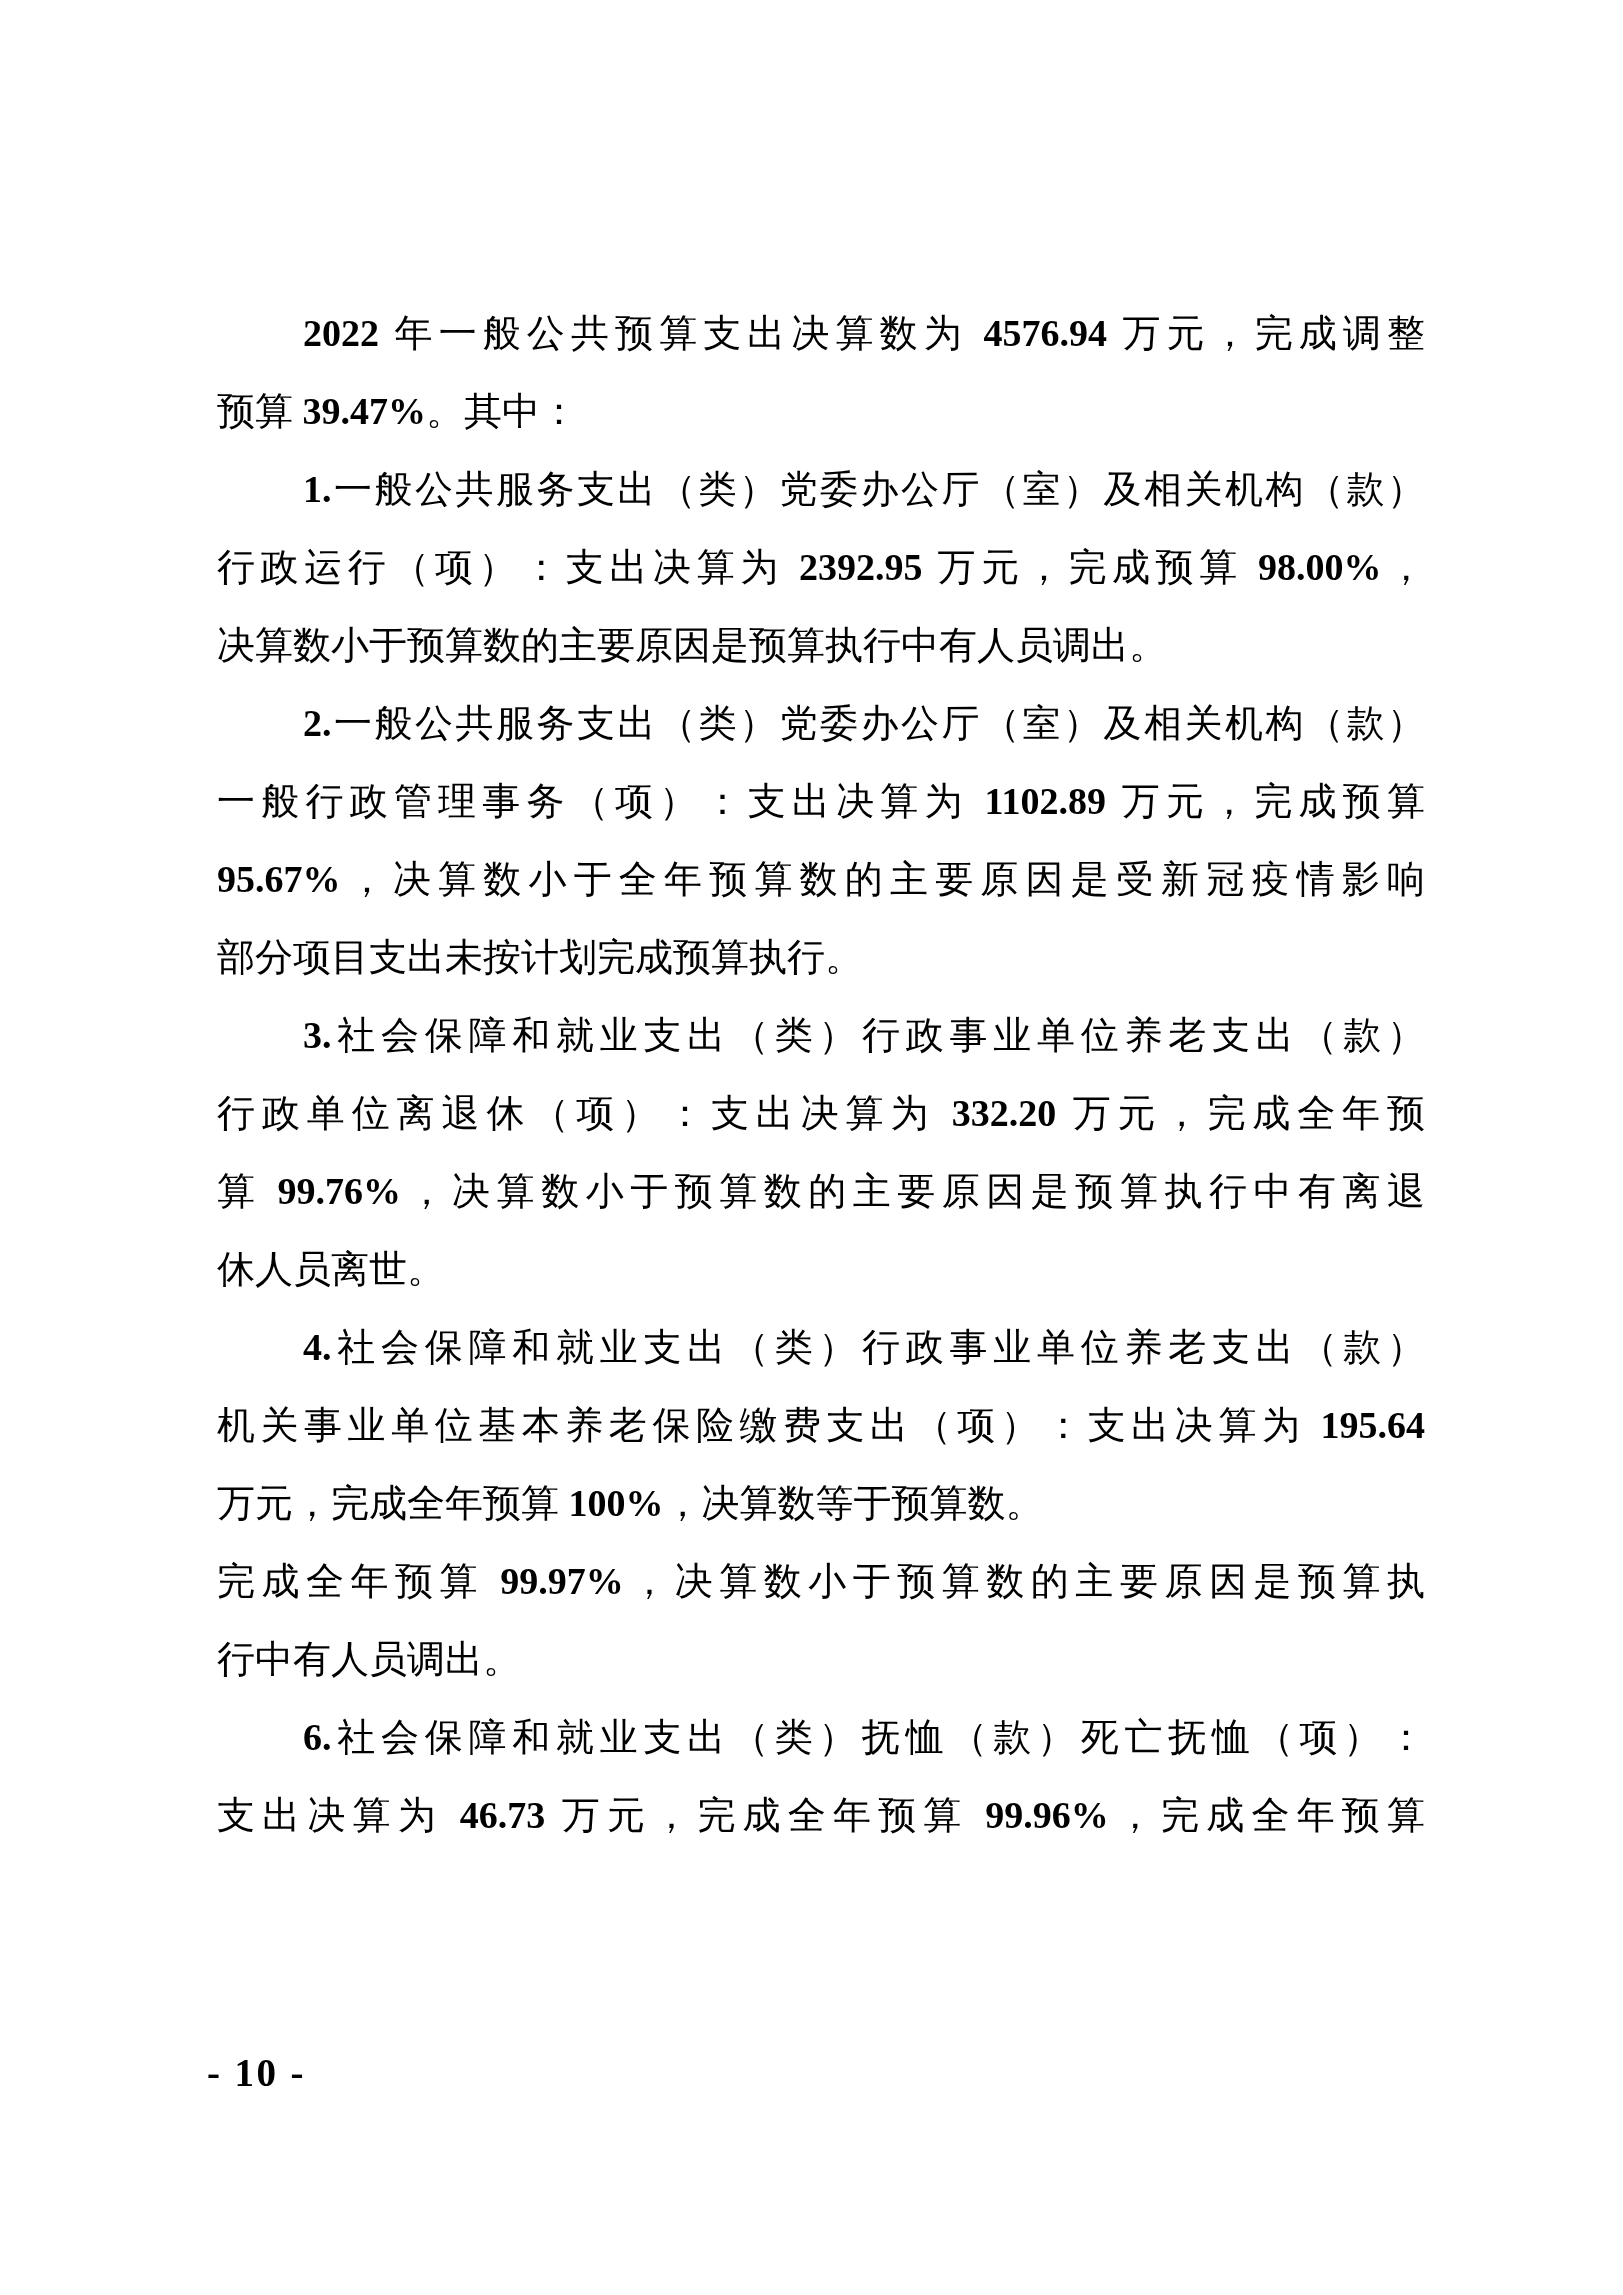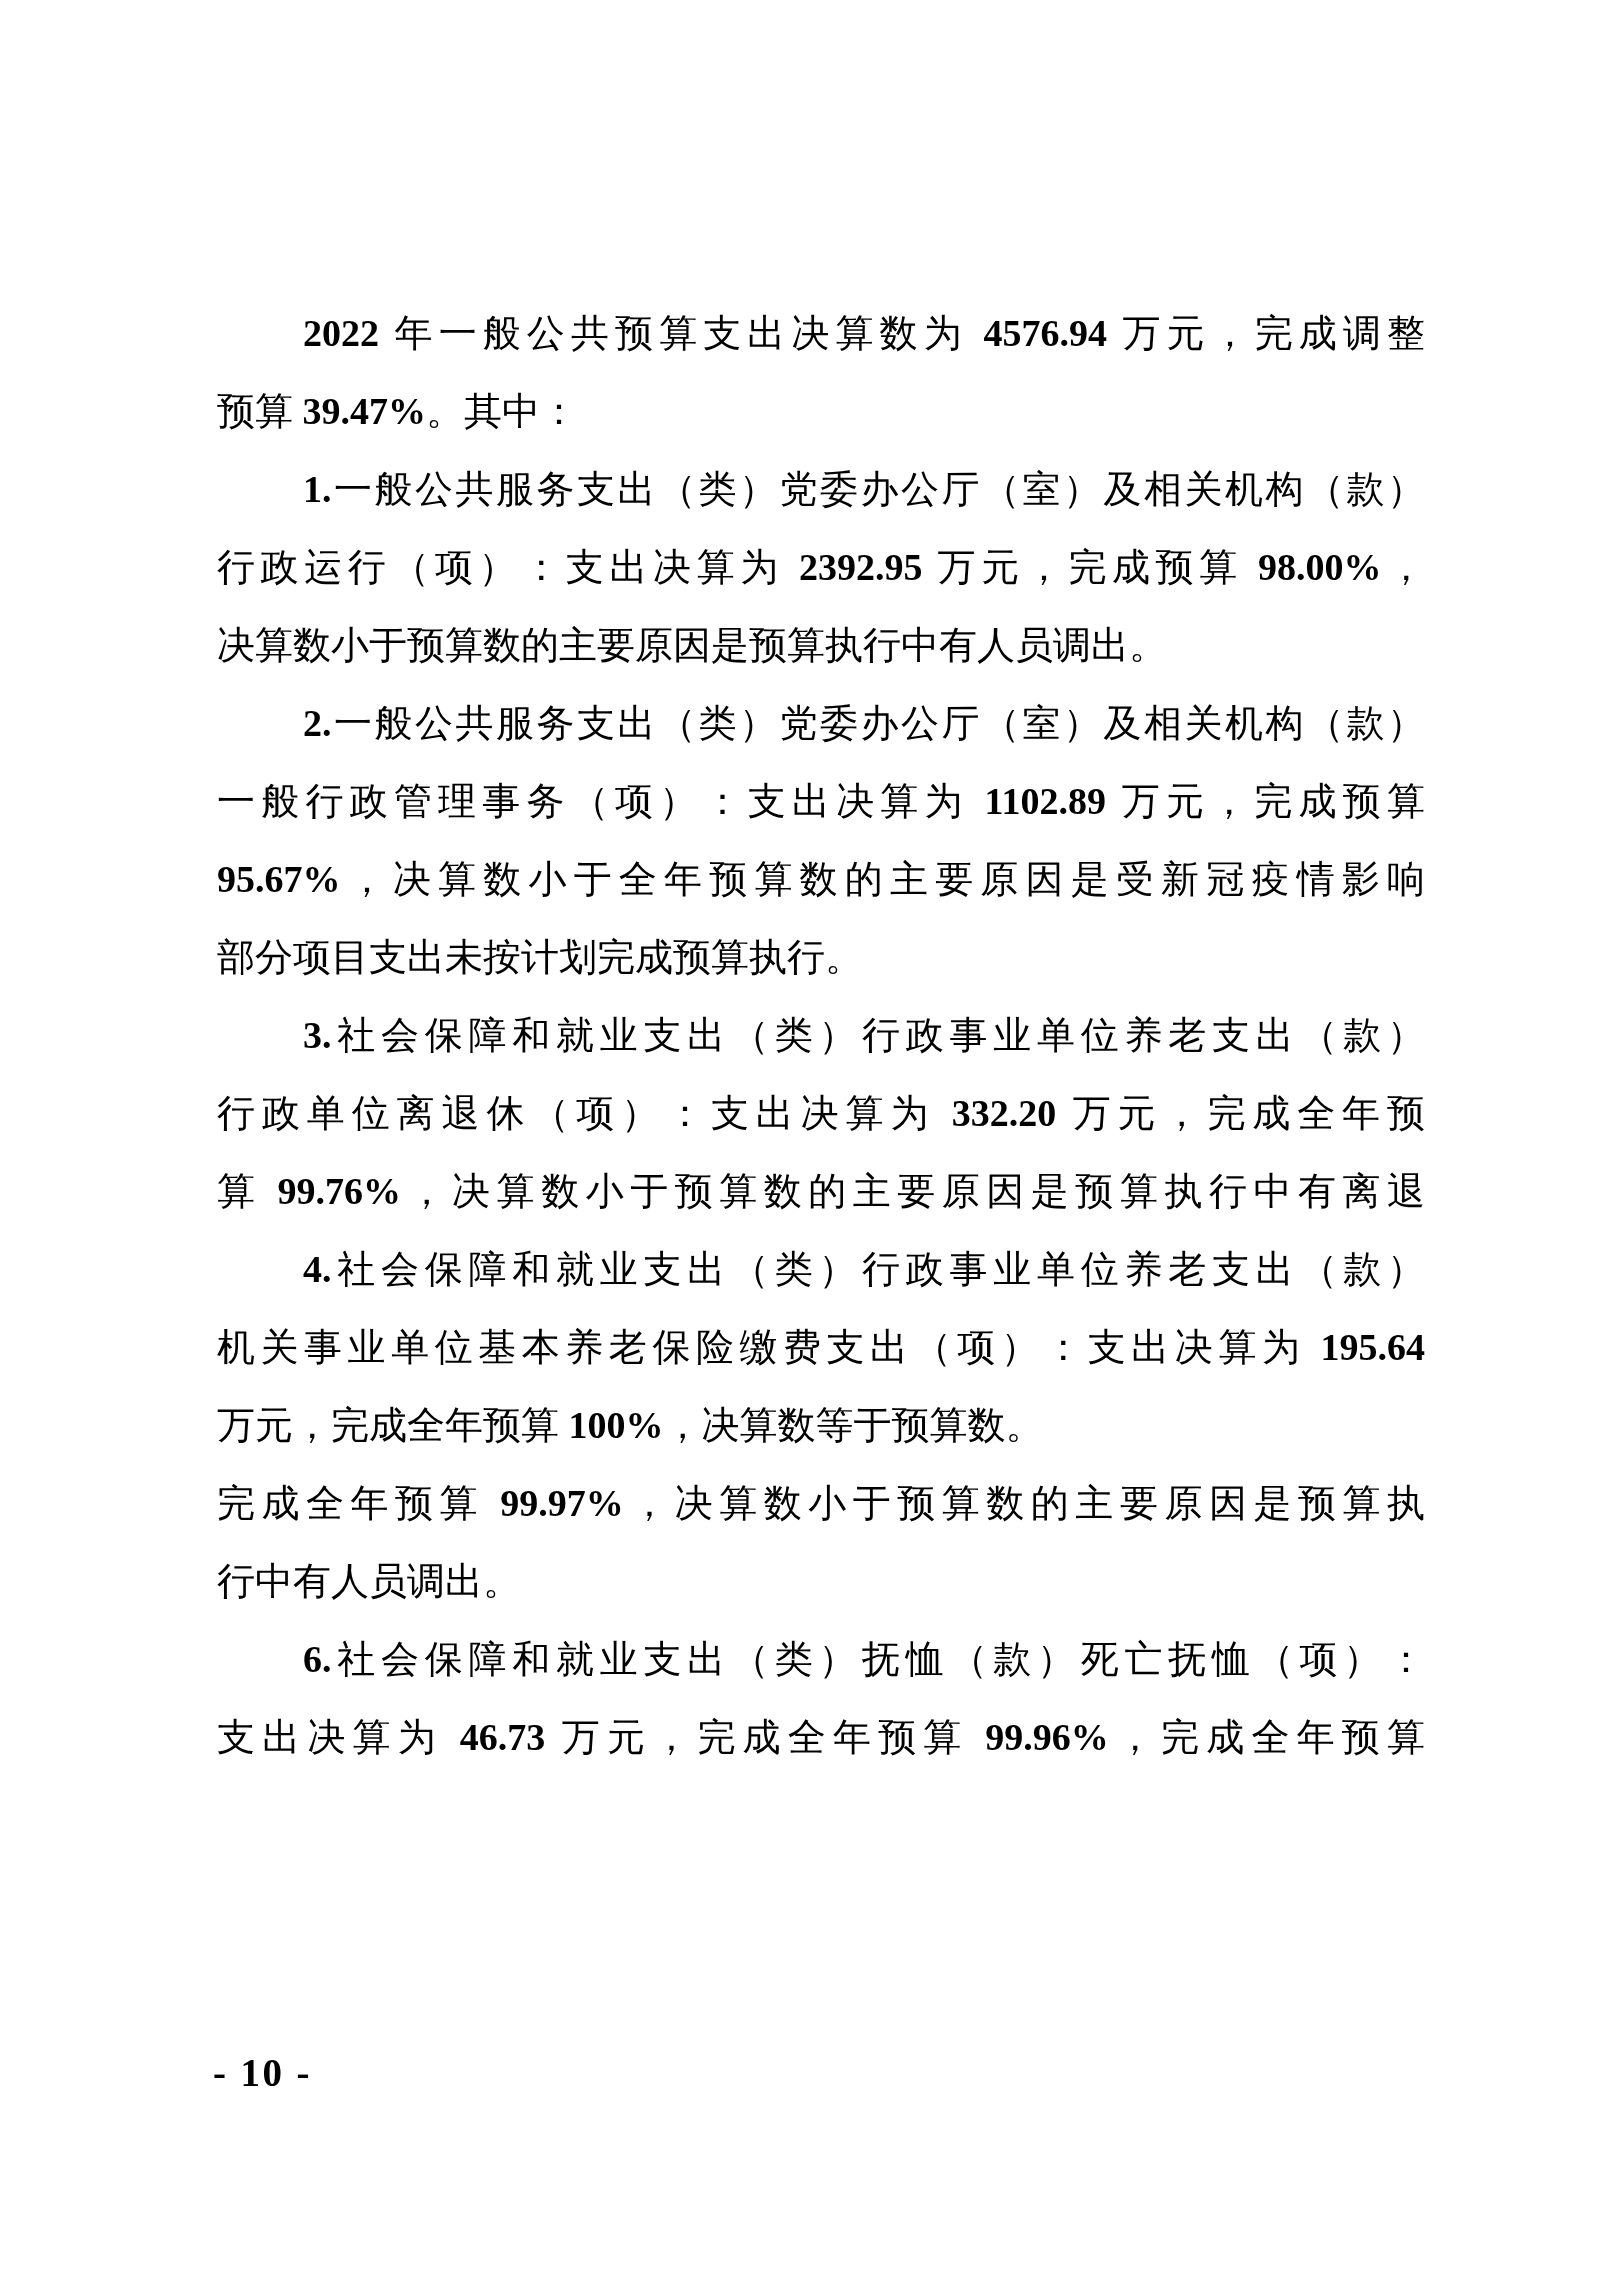--- a/index.html
+++ b/index.html
@@ -34,21 +34,21 @@
     text-align-last: justify;
   }
   .line.indent {
     text-indent: 86px;
   }
   .num {
     font-weight: bold;
   }
   .page-num {
     position: absolute;
-    left: 213px;
+    left: 207px;
     top: 2050px;
     font-size: 39px;
     font-weight: bold;
     letter-spacing: 2.4px;
     line-height: 45px;
   }
 </style>
 </head>
 <body>
 
@@ -59,20 +59,21 @@
       <div class="line full indent"><span class="num">1.</span><span>一般公共服务支出（类）党委办公厅（室）及相关机构（款）</span></div>
       <div class="line full"><span>行政运行（项）：支出决算为 </span><span class="num">2392.95</span><span> 万元，完成预算 </span><span class="num">98.00%</span><span>，</span></div>
       <div class="line"><span>决算数小于预算数的主要原因是预算执行中有人员调出。</span></div>
       <div class="line full indent"><span class="num">2.</span><span>一般公共服务支出（类）党委办公厅（室）及相关机构（款）</span></div>
       <div class="line full"><span>一般行政管理事务（项）：支出决算为 </span><span class="num">1102.89</span><span> 万元，完成预算</span></div>
       <div class="line full"><span class="num">95.67%</span><span>，决算数小于全年预算数的主要原因是受新冠疫情影响</span></div>
       <div class="line"><span>部分项目支出未按计划完成预算执行。</span></div>
       <div class="line full indent"><span class="num">3.</span><span>社会保障和就业支出（类）行政事业单位养老支出（款）</span></div>
       <div class="line full"><span>行政单位离退休（项）：支出决算为 </span><span class="num">332.20</span><span> 万元，完成全年预</span></div>
       <div class="line full"><span>算 </span><span class="num">99.76%</span><span>，决算数小于预算数的主要原因是预算执行中有离退</span></div>
+      <div class="line"><span>休人员离世。</span></div>
       <div class="line full indent"><span class="num">4.</span><span>社会保障和就业支出（类）行政事业单位养老支出（款）</span></div>
       <div class="line full"><span>机关事业单位基本养老保险缴费支出（项）：支出决算为 </span><span class="num">195.64</span></div>
       <div class="line"><span>万元，完成全年预算 </span><span class="num">100%</span><span>，决算数等于预算数。</span></div>
       <div class="line full"><span>完成全年预算 </span><span class="num">99.97%</span><span>，决算数小于预算数的主要原因是预算执</span></div>
       <div class="line"><span>行中有人员调出。</span></div>
       <div class="line full indent"><span class="num">6.</span><span>社会保障和就业支出（类）抚恤（款）死亡抚恤（项）：</span></div>
       <div class="line full"><span>支出决算为 </span><span class="num">46.73</span><span> 万元，完成全年预算 </span><span class="num">99.96%</span><span>，完成全年预算</span></div>
     </div>
   <div class="page-num">- 10 -</div>
 </div>

